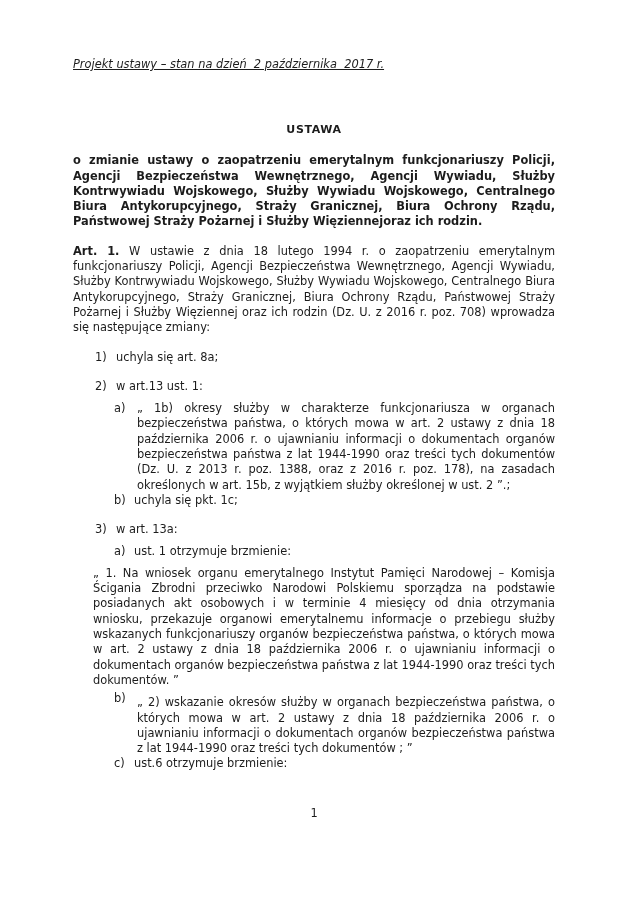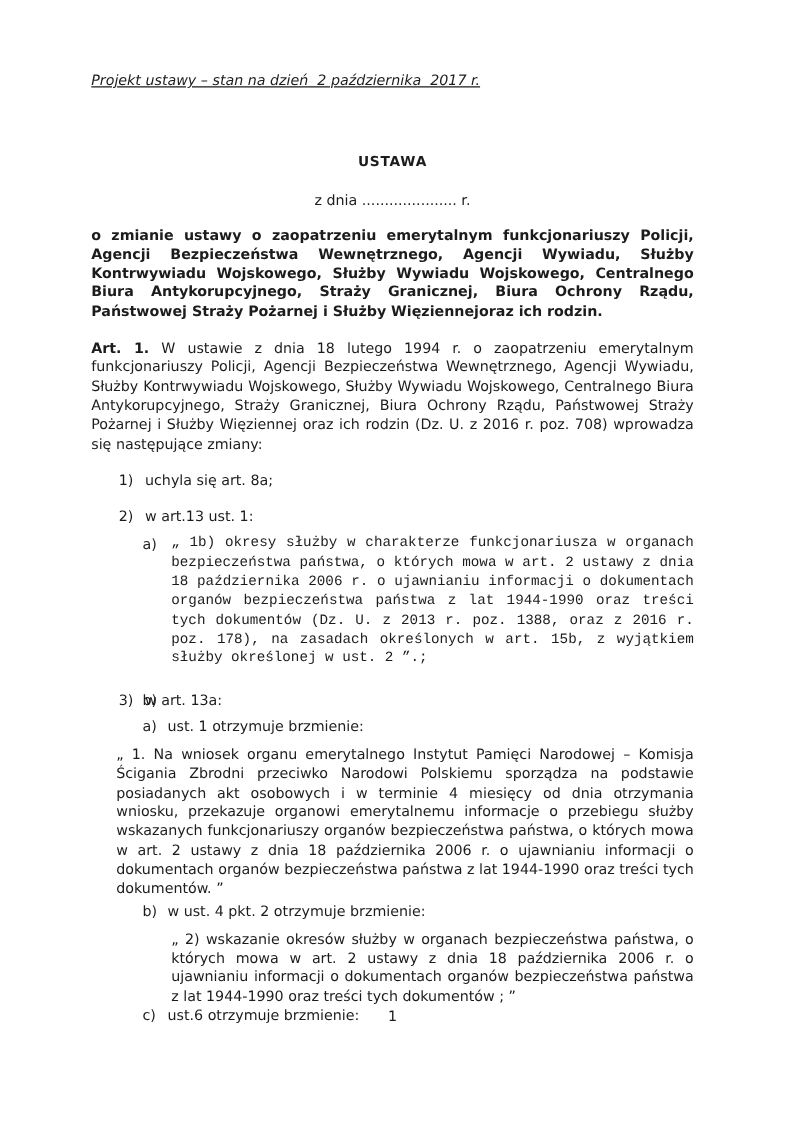--- a/index.html
+++ b/index.html
@@ -53,42 +53,41 @@
   .l1 .marker { position: absolute; left: 22px; top: 0; }
   .l2 { padding-left: 61px; }
   .l2 .marker { position: absolute; left: 41px; top: 0; }
   .quote {
     margin: 0 0 0 64px;
     text-align: justify;
   }
   .mb14 { margin-bottom: 14px; }
   .mb7  { margin-bottom: 7px; }
   .mb6  { margin-bottom: 6px; }
-  .mb5  { margin-bottom: 17px; font-family: Liberation Mono, monospace; }
+  .mb5  { margin-bottom: 0; }
   .mb3  { margin-bottom: 3px; margin-left: 20px; }
   .mb0  { margin-bottom: 0; }
   .mt14 { margin-top: 14px; }
   .page-number {
     position: absolute;
     left: 0;
     right: 0;
     top: 806px;
     text-align: center;
   }
 </style>
 </head>
 <body>
 
 <div class="page">
 
   <div class="draft-note">Projekt ustawy – stan na dzień  2 października  2017 r.</div>
 
   <div class="doc-title">USTAWA</div>
 
-  <div class="date-line">z dnia ..................... r.</div>
 
   <p class="subject">o zmianie ustawy o zaopatrzeniu emerytalnym funkcjonariuszy Policji, Agencji Bezpieczeństwa Wewnętrznego, Agencji Wywiadu, Służby Kontrwywiadu Wojskowego, Służby Wywiadu Wojskowego, Centralnego Biura Antykorupcyjnego, Straży Granicznej, Biura Ochrony Rządu, Państwowej Straży Pożarnej i Służby Więziennejoraz ich rodzin.</p>
 
   <p class="art1"><span class="art-label">Art. 1.</span><span> W ustawie z dnia 18 lutego 1994 r. o zaopatrzeniu emerytalnym funkcjonariuszy Policji, Agencji Bezpieczeństwa Wewnętrznego, Agencji Wywiadu, Służby Kontrwywiadu Wojskowego, Służby Wywiadu Wojskowego, Centralnego Biura Antykorupcyjnego, Straży Granicznej, Biura Ochrony Rządu, Państwowej Straży Pożarnej i Służby Więziennej oraz ich rodzin (Dz. U. z 2016 r. poz. 708) wprowadza się następujące zmiany:</span></p>
 
   <div class="li l1 mb14 mt14">
     <span class="marker">1)</span>
     <span class="li-text">uchyla się art. 8a;</span>
   </div>
 
@@ -98,37 +97,37 @@
   </div>
 
   <div class="li l2 mb7">
     <span class="marker">a)</span>
   </div>
 
   <p class="quote mb5">„ 1b) okresy służby w charakterze funkcjonariusza w organach bezpieczeństwa państwa, o których mowa w art. 2 ustawy z dnia 18 października 2006 r. o ujawnianiu informacji o dokumentach organów bezpieczeństwa państwa z lat 1944-1990 oraz treści tych dokumentów (Dz. U. z 2013 r. poz. 1388, oraz z 2016 r. poz. 178), na zasadach określonych w art. 15b, z wyjątkiem służby określonej w ust. 2 ”.;</p>
 
   <div class="li l2 mb14">
     <span class="marker">b)</span>
+    <span class="li-text">uchyla się pkt. 1c;</span>
   </div>
 
   <div class="li l1 mb6">
     <span class="marker">3)</span>
     <span class="li-text">w art. 13a:</span>
   </div>
 
   <div class="li l2 mb7">
     <span class="marker">a)</span>
     <span class="li-text">ust. 1 otrzymuje brzmienie:</span>
   </div>
 
   <p class="quote mb3">„ 1. Na wniosek organu emerytalnego Instytut Pamięci Narodowej – Komisja Ścigania Zbrodni przeciwko Narodowi Polskiemu sporządza na podstawie posiadanych akt osobowych i w terminie 4 miesięcy od dnia otrzymania wniosku, przekazuje organowi emerytalnemu informacje o przebiegu służby wskazanych funkcjonariuszy organów bezpieczeństwa państwa, o których mowa w art. 2 ustawy z dnia 18 października 2006 r. o ujawnianiu informacji o dokumentach organów bezpieczeństwa państwa z lat 1944-1990 oraz treści tych dokumentów. ”</p>
 
   <div class="li l2 mb7">
     <span class="marker">b)</span>
-    <span class="li-text">w ust. 4 pkt. 2 otrzymuje brzmienie:</span>
   </div>
 
   <p class="quote mb0">„ 2) wskazanie okresów służby w organach bezpieczeństwa państwa, o których mowa w art. 2 ustawy z dnia 18 października 2006 r. o ujawnianiu informacji o dokumentach organów bezpieczeństwa państwa z lat 1944-1990 oraz treści tych dokumentów ; ”</p>
 
   <div class="li l2 mb0">
     <span class="marker">c)</span>
     <span class="li-text">ust.6 otrzymuje brzmienie:</span>
   </div>
 
   <div class="page-number">1</div>

